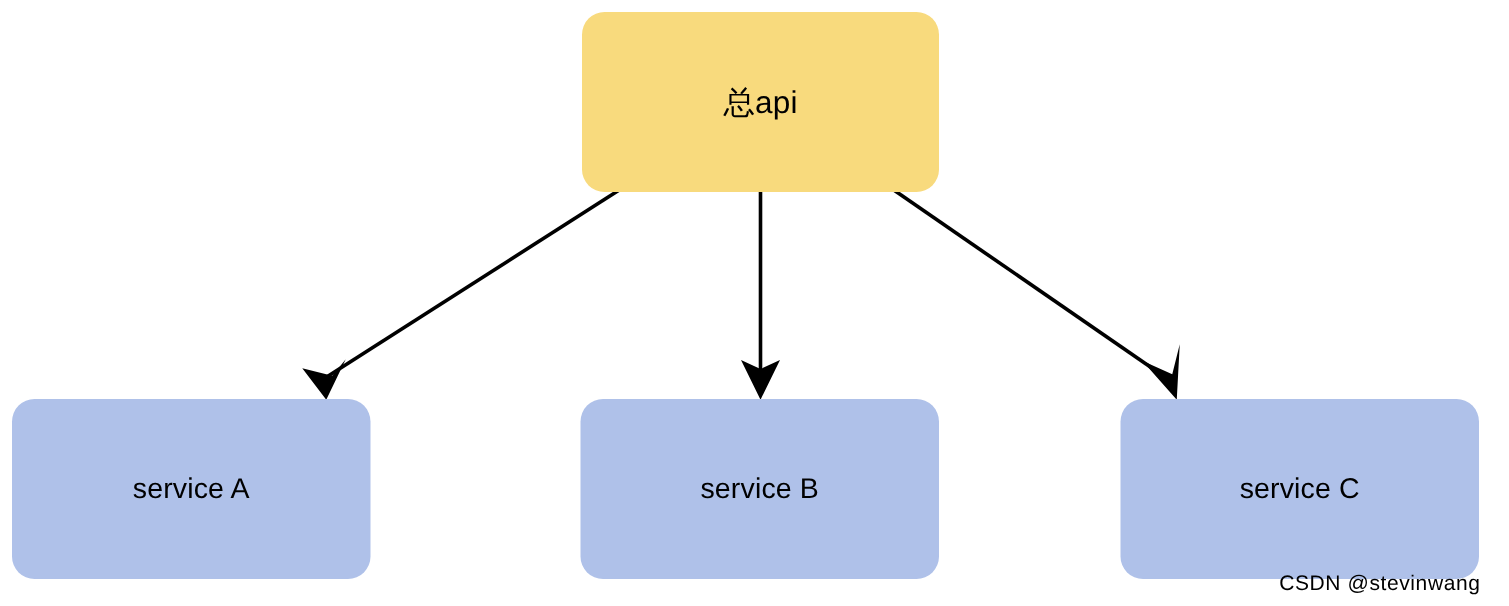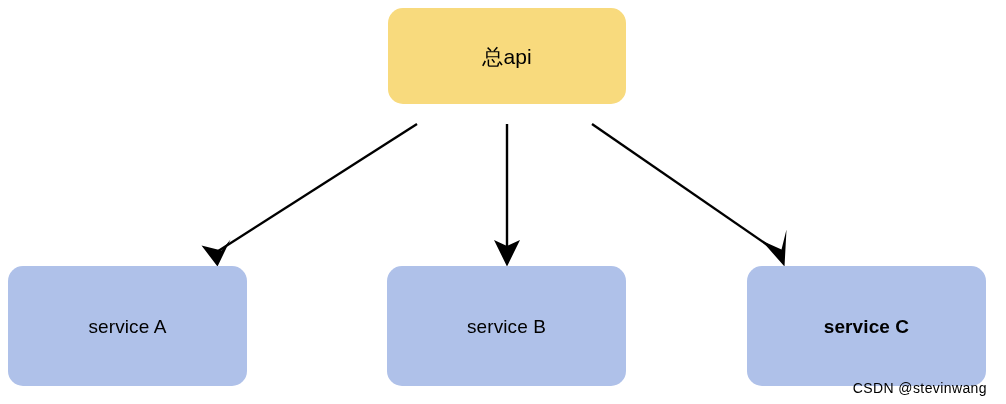--- a/index.html
+++ b/index.html
@@ -27,33 +27,33 @@
     color: #000000;
     font-size: 19px;
     line-height: 1;
     letter-spacing: 0.1px;
     user-select: none;
   }
   .node-root {
     left: 388px;
     top: 8px;
     width: 238px;
-    height: 96px;
+    height: 120px;
     background: #F8DA7D;
     font-size: 21px;
   }
   .node-leaf {
     top: 266px;
     width: 239px;
     height: 120px;
     background: #AFC1E9;
   }
   #node-a { left: 8px; }
   #node-b { left: 387px; }
-  #node-c { left: 747px; font-weight: bold; }
+  #node-c { left: 747px; }
   #edges {
     position: absolute;
     left: 0;
     top: 0;
     width: 1006px;
     height: 404px;
     pointer-events: none;
   }
   .watermark {
     position: absolute;

